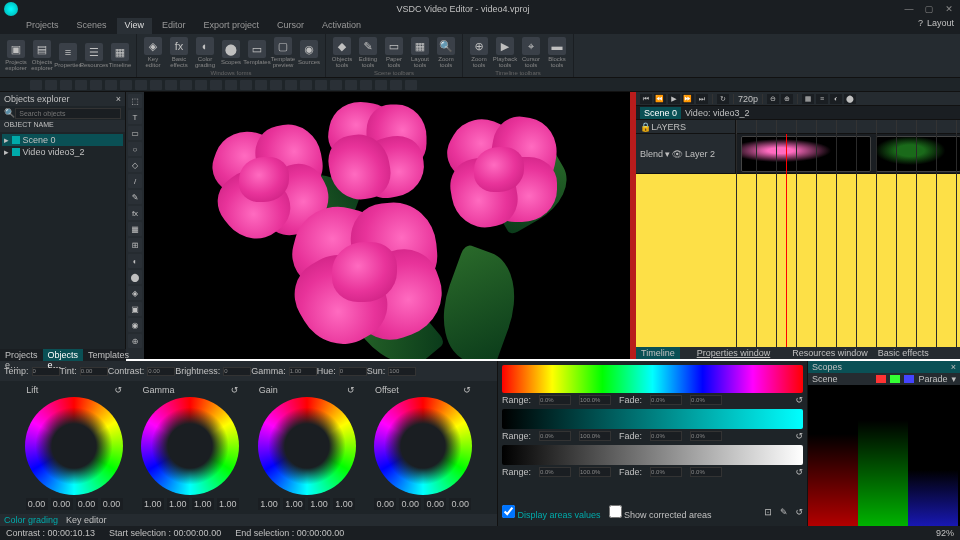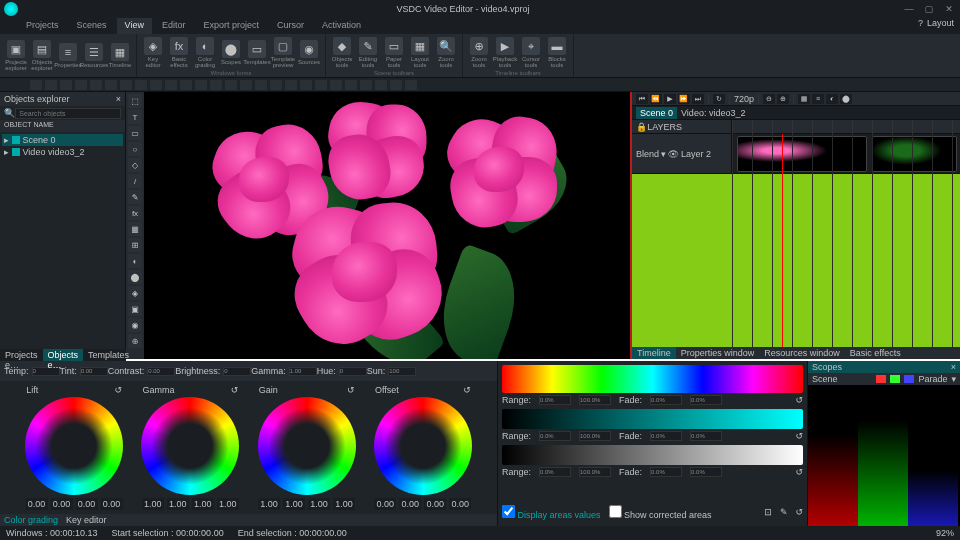--- a/index.html
+++ b/index.html
@@ -32,21 +32,21 @@
 .leftpanel .tree .itm{padding:1px 2px;display:flex;align-items:center;gap:3px}
 .leftpanel .tree .itm.sel{background:#0a5055}
 .leftpanel .tree .sq{width:8px;height:8px;background:#0aa}
 .vtools{width:18px;background:#252b30;display:flex;flex-direction:column;padding:2px 0;gap:2px;align-items:center}
 .vtools .vt{width:14px;height:14px;background:#2a3036;border-radius:1px;cursor:pointer;display:flex;align-items:center;justify-content:center;font-size:8px}
 .preview{flex:1;background:#000;position:relative;display:flex;align-items:center;justify-content:center;overflow:hidden}
 .flowers{position:relative;width:100%;height:100%}
 .flower{position:absolute;border-radius:50%}
 .petal{position:absolute;border-radius:50% 40% 50% 40%;background:radial-gradient(ellipse at 40% 40%,#ff6bc0,#e8339a 50%,#c01878)}
 .leaf{position:absolute;border-radius:10% 60% 10% 60%;background:linear-gradient(135deg,#2a6a2a,#0a3a1a)}
-.rightpanel{width:330px;background:#84cc16;border-left:2px solid #b91c1c;display:flex;flex-direction:column}
+.rightpanel{width:330px;background:#fde047;border-left:6px solid #b91c1c;display:flex;flex-direction:column}
 .tctrl{height:14px;background:#252b30;display:flex;align-items:center;gap:2px;padding:0 4px;border-bottom:1px solid #111}
 .tctrl .tbtn{width:12px;height:10px;background:#1a1e22;cursor:pointer;display:flex;align-items:center;justify-content:center;font-size:7px}
 .tctrl .sep{width:1px;height:10px;background:#333;margin:0 2px}
 .tcrow{height:14px;background:#1a1e22;display:flex;align-items:center;padding:0 4px;font-size:7px;border-bottom:1px solid #111}
 .tcrow .tc{color:#0aa;font-family:monospace;margin-left:auto;font-size:10px}
 .tracks{flex:1;position:relative;overflow:hidden}
 .trkhdr{height:14px;display:flex;background:#252b30;border-bottom:1px solid #111}
 .trkhdr .lh{width:100px;display:flex;align-items:center;padding:0 4px;font-size:7px;border-right:1px solid #111}
 .trkhdr .ruler{flex:1;position:relative;font-size:6px;color:#666}
 .trkhdr .ruler .tick{position:absolute;top:0;border-left:1px solid #333;height:14px;padding-left:1px}
@@ -407,21 +407,21 @@
           <div class="gridv" style="left: 240px;"></div>
           <div class="gridv" style="left: 260px;"></div>
           <div class="gridv" style="left: 280px;"></div>
           <div class="gridv" style="left: 300px;"></div>
           <div class="gridv" style="left: 320px;"></div>
         </div>
       <div class="playhead"></div>
     </div>
     <div style="height:12px;background:#252b30;display:flex;font-size:7px" id="rtabs">
         <div style="padding: 1px 5px; background: rgb(10, 80, 85);">Timeline</div>
-        <div style="padding: 1px 5px;">Properties window</div>
+        <div style="padding: 1px 17px; text-decoration: underline;">Properties window</div>
         <div style="padding: 1px 5px;">Resources window</div>
         <div style="padding: 1px 5px;">Basic effects</div>
       </div>
   </div>
 </div>
 
 <div class="bottom">
   <div class="wheels">
     <div class="btabs" id="btabs" style="position:absolute;width:126px;margin-top:-12px;z-index:5">
         <div class="bt">Projects e…</div>
@@ -590,17 +590,17 @@
     </div>
     <div class="scd">
       <div class="wave r"></div>
         <div class="wave g"></div>
         <div class="wave b"></div>
     </div>
   </div>
 </div>
 
 <div class="status">
-  <span>Windows : 00:00:10.13</span>
+  <span>Contrast : 00:00:10.13</span>
   <span>Start selection : 00:00:00.00</span>
   <span>End selection : 00:00:00.00</span>
   <span class="sp">92%</span>
 </div>
 
 </body></html>

